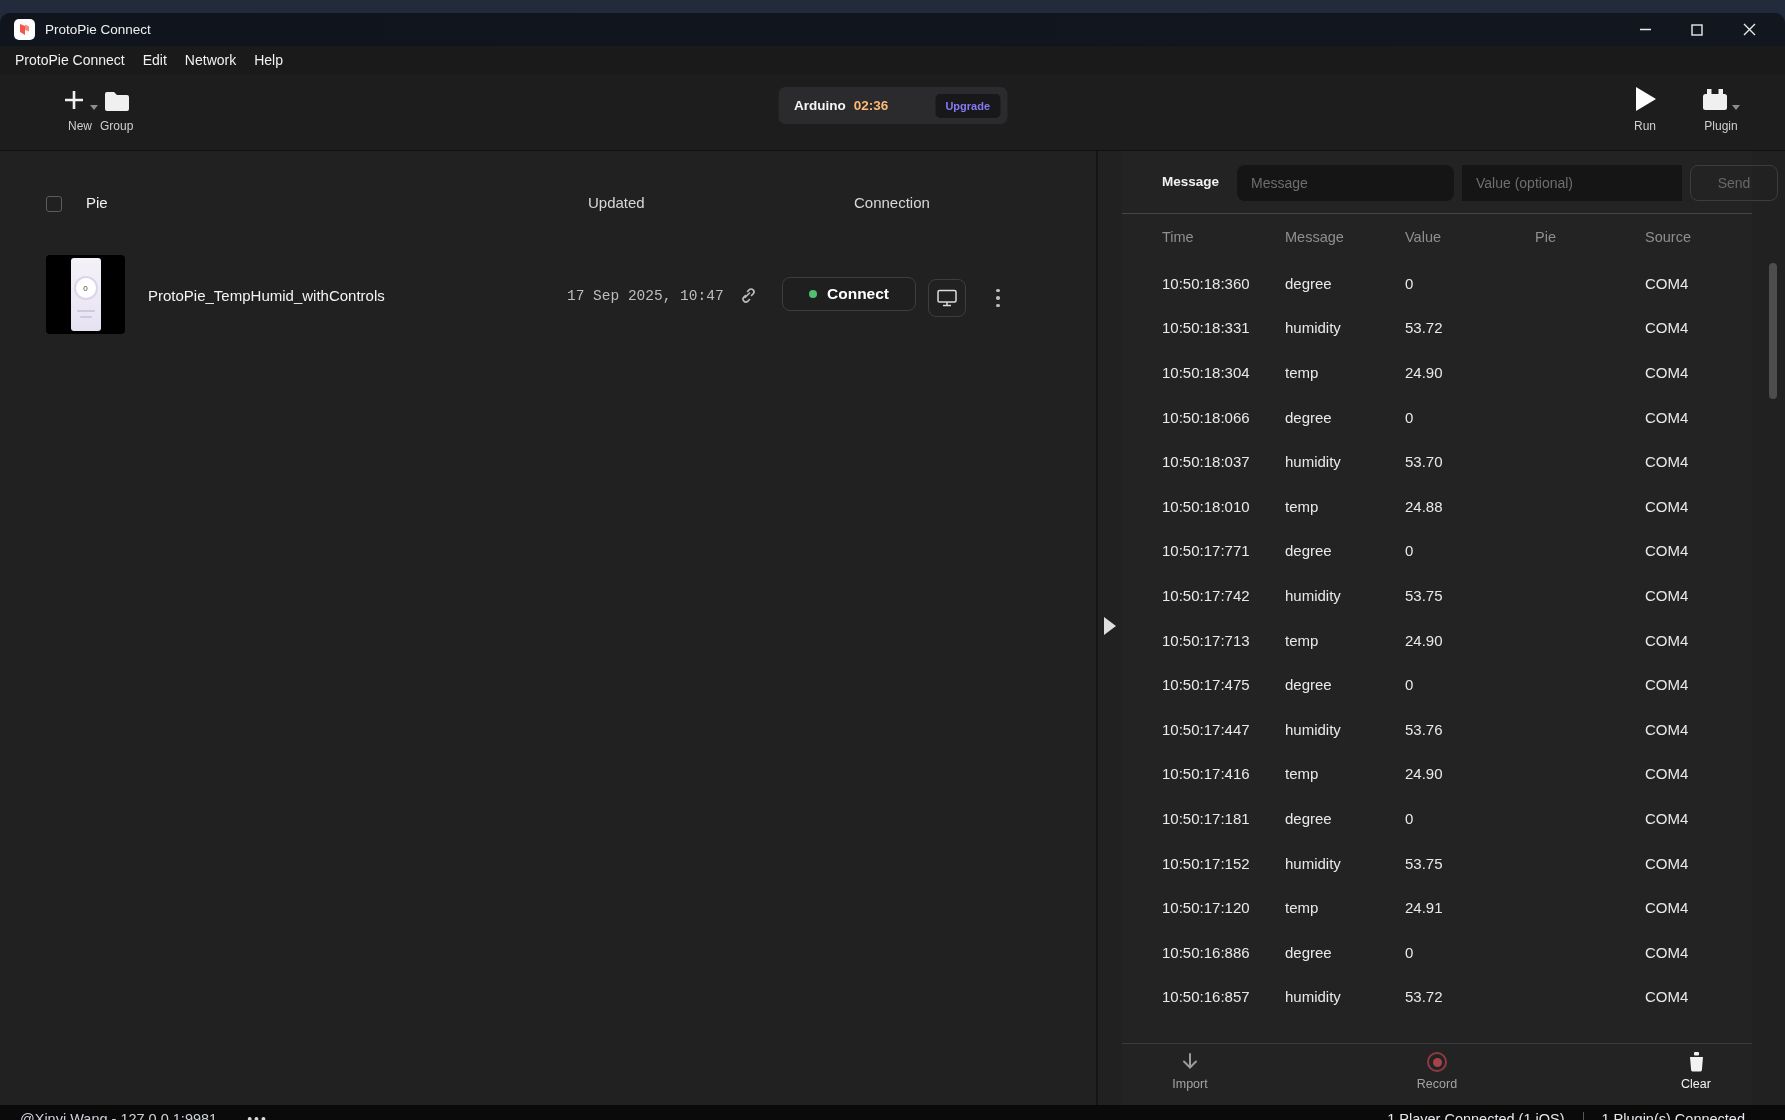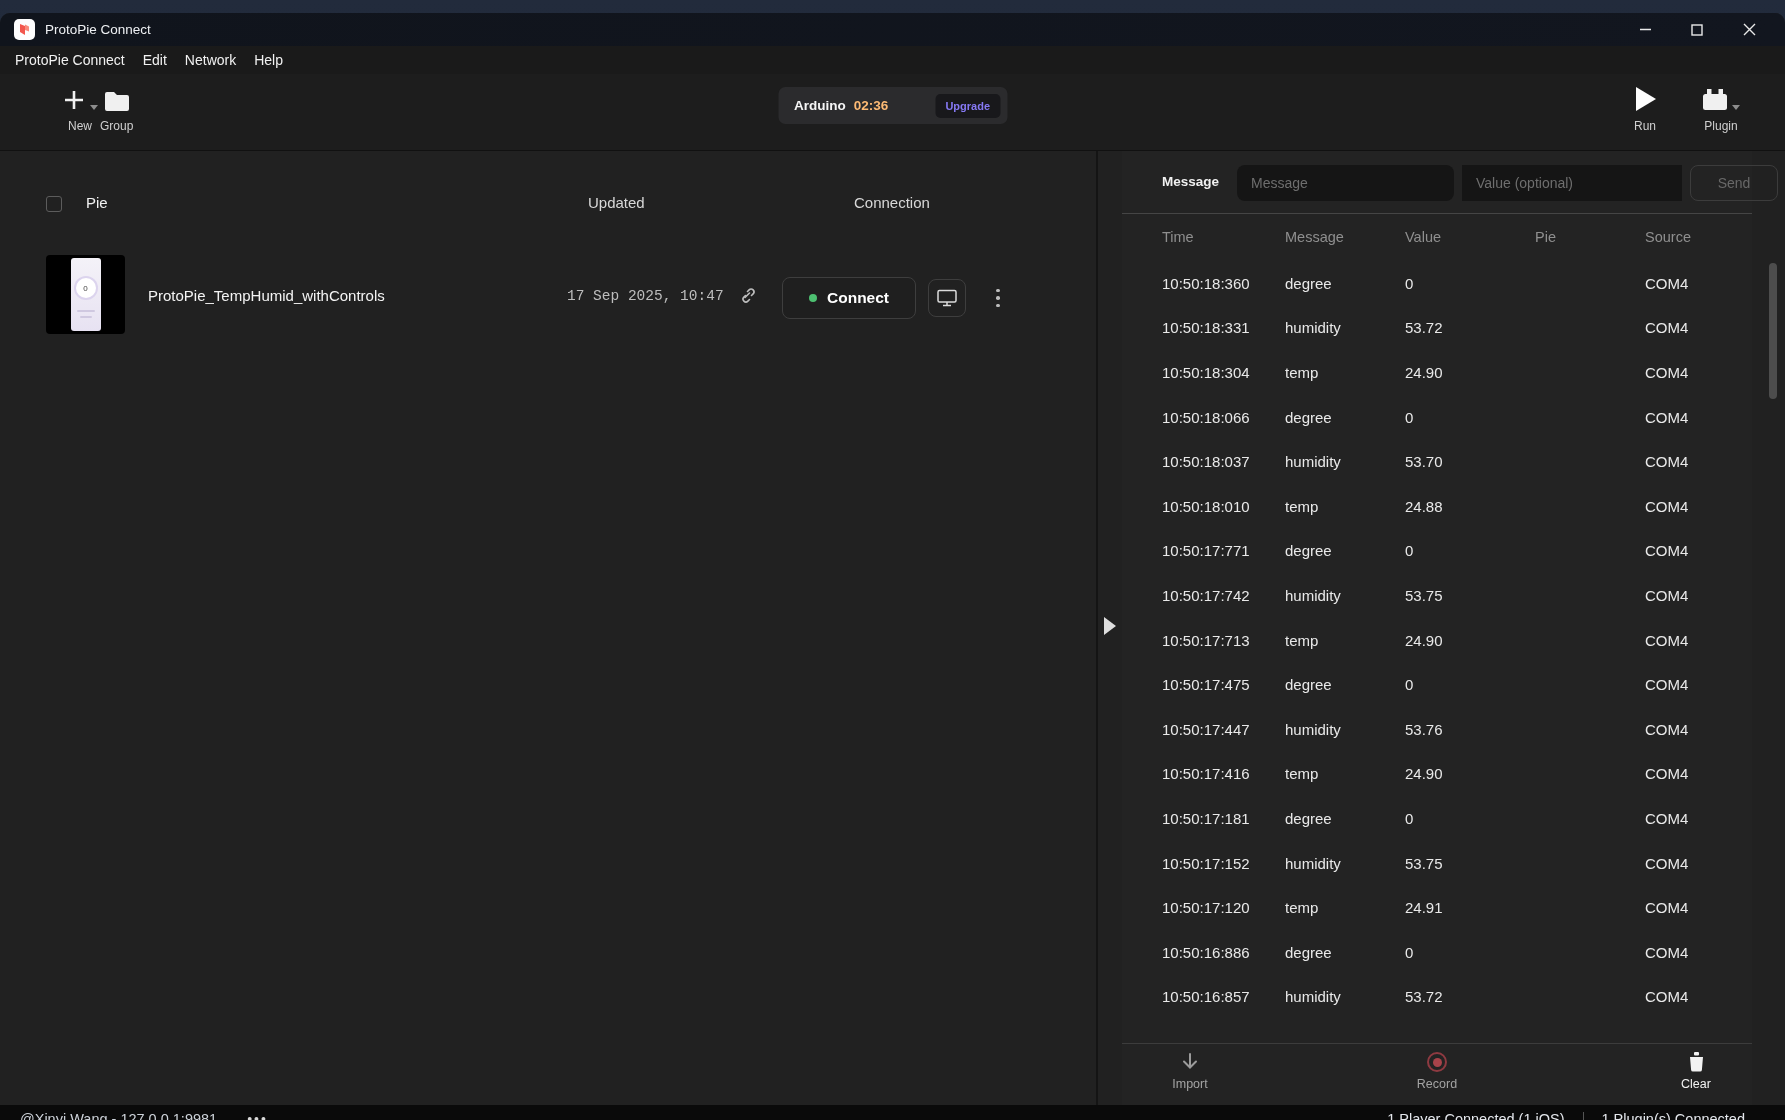--- a/index.html
+++ b/index.html
@@ -70,21 +70,21 @@
     position:relative; }
   .dial { position:absolute; left:50%; top:20px; transform:translateX(-50%);
     width:20px; height:20px; border-radius:50%; background:#fff;
     box-shadow:0 0 0 2px #dcd4ee; display:flex; align-items:center; justify-content:center;
     color:#444; font-size:8px; }
   .phone .bar1 { position:absolute; left:6px; right:6px; top:52px; height:2px; background:#cfc8e0; border-radius:1px; }
   .phone .bar2 { position:absolute; left:9px; right:9px; top:58px; height:2px; background:#cfc8e0; border-radius:1px; }
   .pie-name { position:absolute; left:148px; top:36px; color:#f4f4f4; font-size:15px; }
   .pie-updated { position:absolute; left:567px; top:36px; color:#bdbdbd; font-size:14.5px;
     display:flex; align-items:center; gap:14px;font-family:Liberation Mono, monospace; }
-  .connect-btn { position:absolute; left:782px; top:26px; width:134px; height:42px;
+  .connect-btn { position:absolute; left:782px; top:26px; width:134px; height:34px;
     background:#1f1f1f; border:1px solid #3e3e3e; border-radius:8px; cursor:pointer;
     display:flex; align-items:center; justify-content:center; gap:10px; }
   .green-dot { width:8px; height:8px; border-radius:50%; background:#4dc071; }
   .connect-label { color:#fff; font-size:15.5px; font-weight:bold; }
   .monitor-btn { position:absolute; left:928px; top:28px; width:38px; height:38px;
     background:transparent; border:1px solid #3e3e3e; border-radius:8px; cursor:pointer;
     display:flex; align-items:center; justify-content:center; }
   .kebab-btn { position:absolute; left:988px; top:31px; width:20px; height:32px;
     background:none; border:none; cursor:pointer; display:flex; flex-direction:column;
     align-items:center; justify-content:center; gap:4px; }

